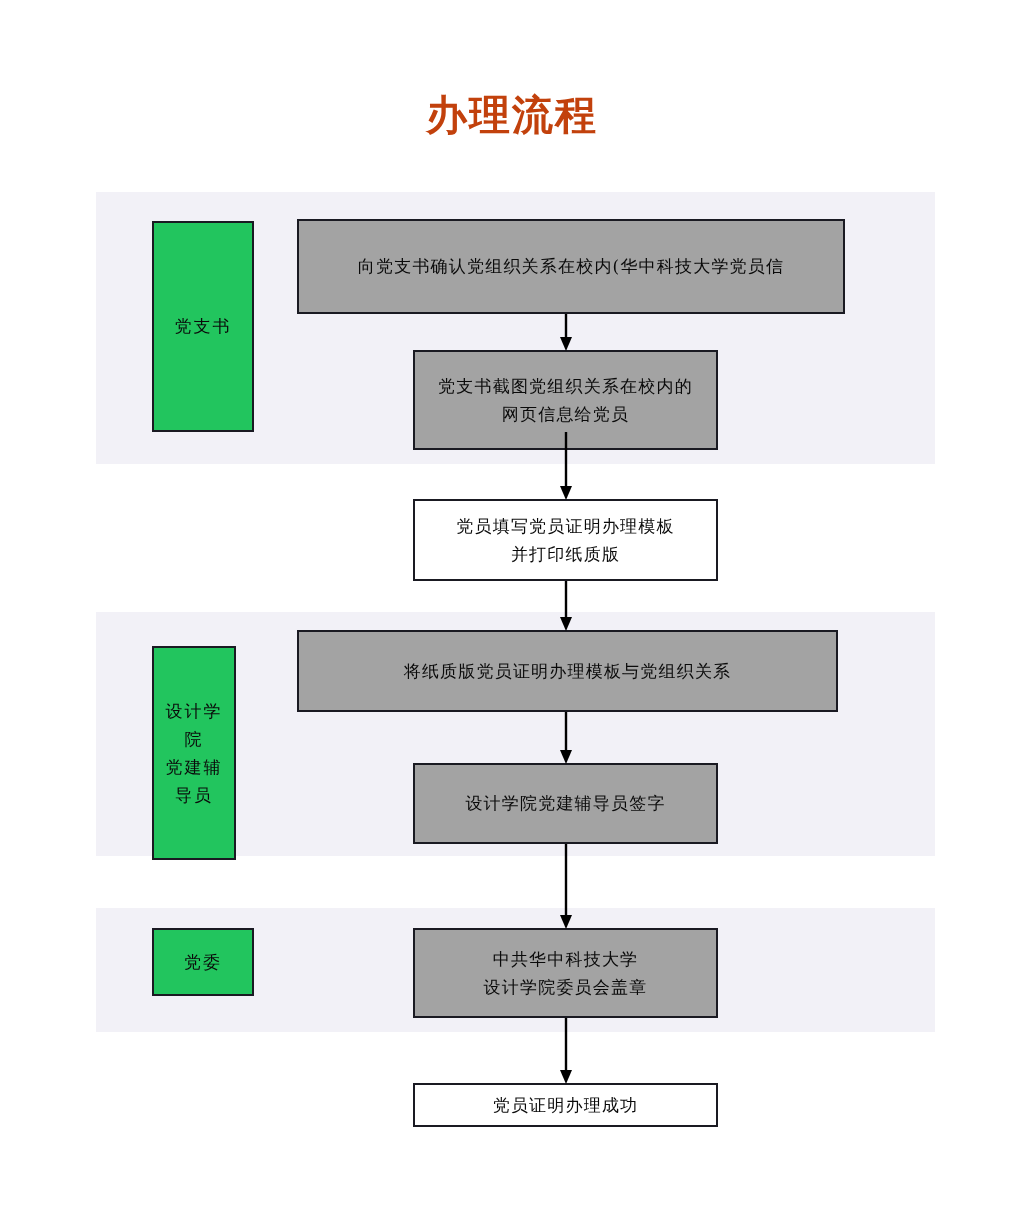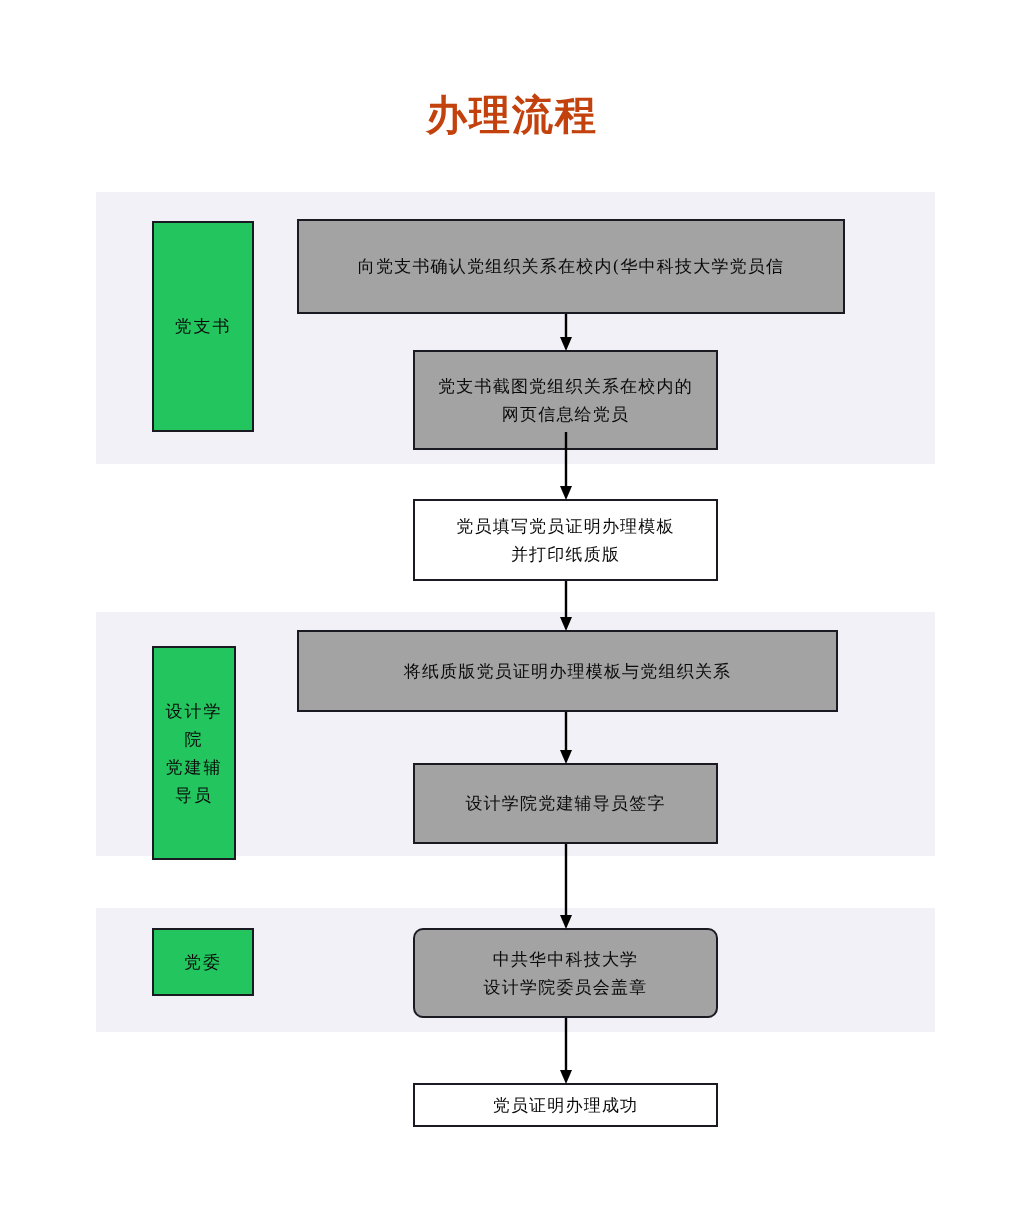--- a/index.html
+++ b/index.html
@@ -135,21 +135,21 @@
   <div class="node" style="left:297px; top:630px; width:541px; height:82px;">
     <div>
       <span class="txt">将纸质版党员证明办理模板与党组织关系</span>
     </div>
   </div>
 
   <div class="node" style="left:413px; top:763px; width:305px; height:81px;">
     <span class="txt">设计学院党建辅导员签字</span>
   </div>
 
-  <div class="node" style="left:413px; top:928px; width:305px; height:90px;border-radius:10px;">
+  <div class="node" style="left:413px; top:928px; width:305px; height:90px;">
     <div>
       <span class="txt">中共华中科技大学</span>
       <span class="txt">设计学院委员会盖章</span>
     </div>
   </div>
 
   <div class="node plain" style="left:413px; top:1083px; width:305px; height:44px;">
     <span class="txt">党员证明办理成功</span>
   </div>
 

